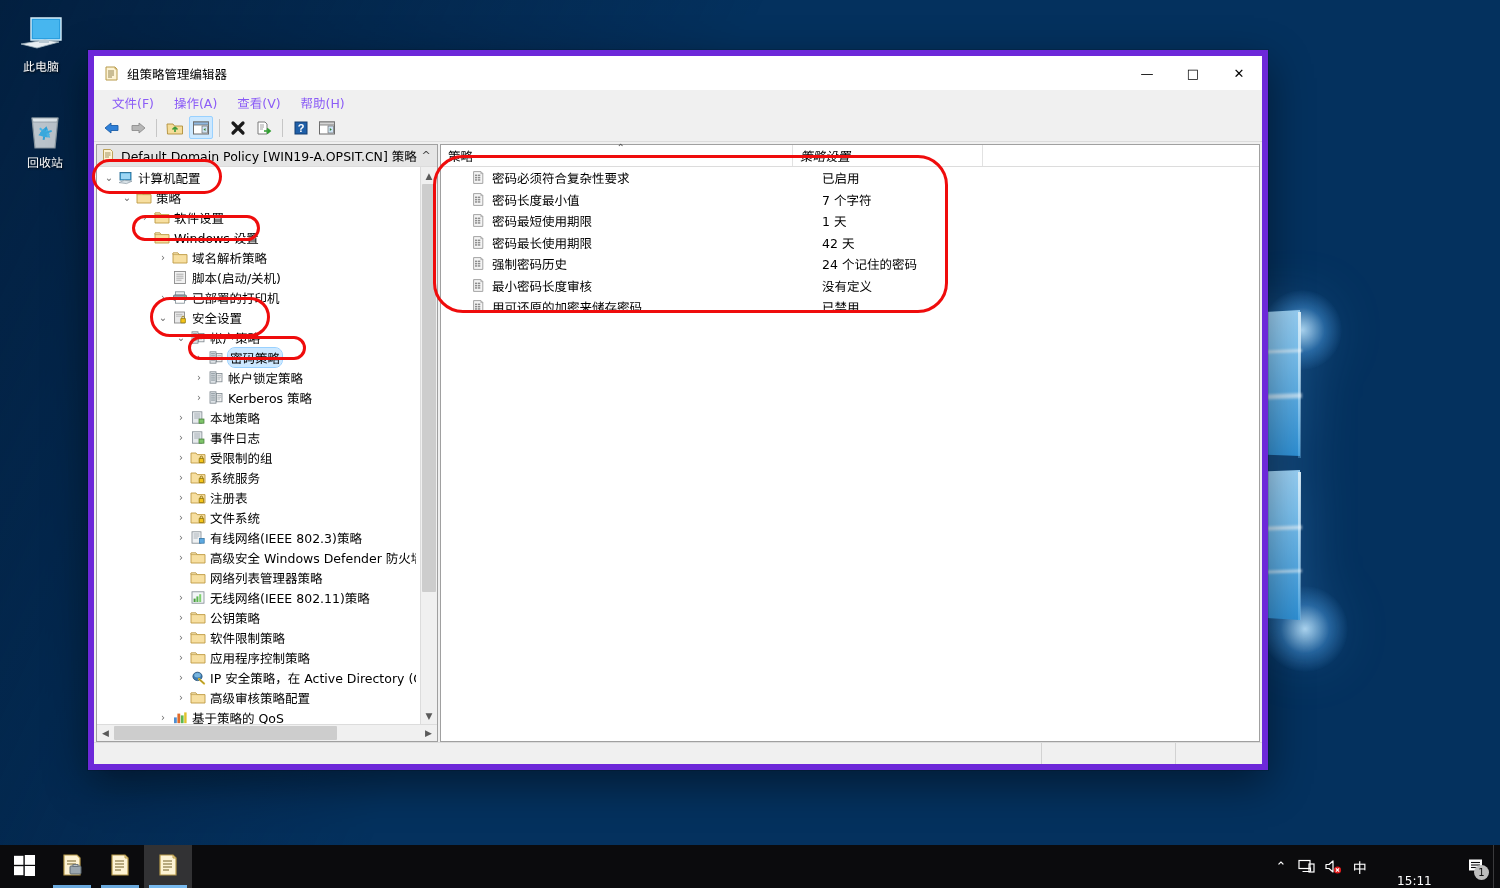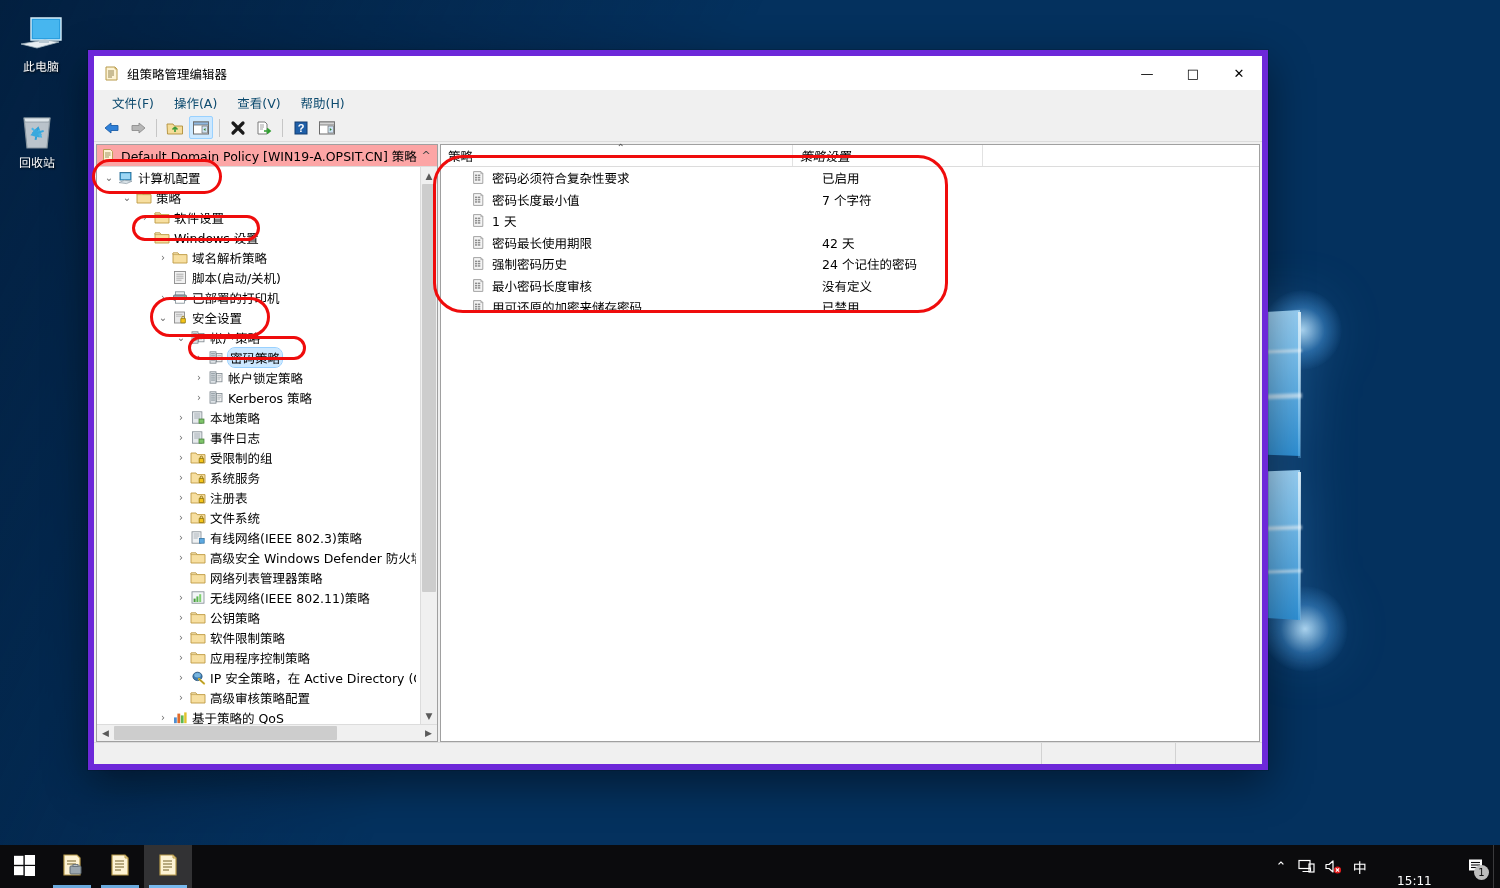--- a/index.html
+++ b/index.html
@@ -43,55 +43,55 @@
   .glow.g2 { left: 14px; top: 286px; width: 86px; height: 86px; }
   .edge { position: absolute; width: 3px; background: linear-gradient(180deg, rgba(225,245,255,0.95), rgba(120,200,250,0.35)); }
   .edge.e1 { left: 50px; top: 12px; height: 146px; }
   .edge.e2 { left: 50px; top: 172px; height: 148px; }
 
   
   .desk-icon { position: absolute; width: 74px; text-align: center; color: #fff;
     font-size: 12px; text-shadow: 1px 1px 2px rgba(0,0,0,0.85); line-height: 14px; }
   .desk-icon .glyph { height: 48px; display: flex; align-items: flex-end; justify-content: center; margin-bottom: 4px; }
   #icon-pc { left: 4px; top: 8px; }
-  #icon-bin { left: 0; top: 104px; }
+  #icon-bin { left: 8px; top: 104px; }
 
   
   #gpwin {
     position: absolute; left: 88px; top: 50px; width: 1180px; height: 720px;
     background: #f0f0f0; border: 6px solid #6d28d9;
     box-shadow: 0 0 0 1px rgba(0,0,0,0.14), 0 14px 40px rgba(0,0,0,0.45);
     display: flex; flex-direction: column;
   }
   .titlebar { height: 34px; background: #fff; display: flex; align-items: center;
     padding-left: 9px; flex: 0 0 34px; }
   .title-ico { width: 17px; height: 17px; margin-right: 7px; flex: 0 0 17px; }
   .title-text { font-size: 12.5px; color: #000; flex: 1; }
   .win-btns { display: flex; height: 100%; }
   .win-btn { width: 46px; height: 100%; display: flex; align-items: center; justify-content: center;
     color: #000; }
 
   .menubar { height: 24px; display: flex; align-items: center; padding-left: 8px;
     background: #f0f0f0; flex: 0 0 24px; }
-  .menu-item { padding: 3px 10px; font-size: 12.5px; color: #0c4a6e; }
+  .menu-item { padding: 3px 10px; font-size: 12.5px; color: #8b5cf6; }
 
   .toolbar { height: 28px; background: #f0f0f0; display: flex; align-items: center;
     padding-left: 6px; gap: 2px; border-bottom: 1px solid #dcdcdc; flex: 0 0 28px; }
   .tb { width: 24px; height: 23px; display: flex; align-items: center; justify-content: center;
     border: 1px solid transparent; border-radius: 2px; }
   .tb.sel { background: #cce8ff; border-color: #99d1ff; }
   .tb-sep { width: 1px; height: 18px; background: #c6c6c6; margin: 0 4px; }
 
   .work { flex: 1; display: flex; background: #f0f0f0; padding: 2px 2px 0 2px; min-height: 0; }
 
   
   .tree-pane { width: 342px; background: #fff; border: 1px solid #a0a0a0;
     display: flex; flex-direction: column; min-height: 0; }
   .tree-head { height: 22px; display: flex; align-items: center; padding: 0 4px;
-    border-bottom: 1px solid #dcdcdc; background: #fca5a5; flex: 0 0 22px; }
+    border-bottom: 1px solid #dcdcdc; background: #e5e5e5; flex: 0 0 22px; }
   .tree-head .th-ico { width: 15px; height: 15px; margin-right: 5px; }
   .tree-head .th-txt { font-size: 12.5px; flex: 1; white-space: nowrap; overflow: hidden; }
   .tree-head .th-sort { width: 14px; text-align: center; color: #444; font-size: 11px; }
 
   .tree-body { flex: 1; position: relative; overflow: hidden; display: flex; min-height: 0; }
   .tree-scroll { flex: 1; position: relative; overflow: hidden; }
   .tnode { height: 20px; display: flex; align-items: center; white-space: nowrap;
     font-size: 12.5px; color: #000; padding-right: 4px; }
   .tnode .exp { width: 16px; text-align: center; color: #6b6b6b; font-size: 10px; flex: 0 0 16px; }
   .tnode .tico { width: 17px; height: 16px; margin-right: 4px; flex: 0 0 17px;
@@ -774,20 +774,21 @@
                 <g fill="#8d8d8d">
                   <rect x="4" y="4.6" width="2.3" height="1.5"></rect>
                   <rect x="7" y="4.6" width="2.3" height="1.5"></rect>
                   <rect x="4" y="6.9" width="2.3" height="1.5"></rect>
                   <rect x="7" y="6.9" width="2.3" height="1.5"></rect>
                   <rect x="4" y="9.2" width="2.3" height="1.5"></rect>
                   <rect x="7" y="9.2" width="2.3" height="1.5"></rect>
                 </g>
               </svg>
             </span>
+            <span class="lname">密码最短使用期限</span>
             <span class="lval">1 天</span>
           </div>
           <div class="lrow">
             <span class="lico">
               <svg width="16" height="15" viewBox="0 0 16 15">
                 <path d="M2.6 1.6 h7.2 l2 2 v9.8 h-9.2 z" fill="#f4f4f4" stroke="#9a9a9a" stroke-width="0.9"></path>
                 <path d="M9.8 1.6 v2 h2 z" fill="#dcdcdc" stroke="#9a9a9a" stroke-width="0.6"></path>
                 <g fill="#8d8d8d">
                   <rect x="4" y="4.6" width="2.3" height="1.5"></rect>
                   <rect x="7" y="4.6" width="2.3" height="1.5"></rect>

